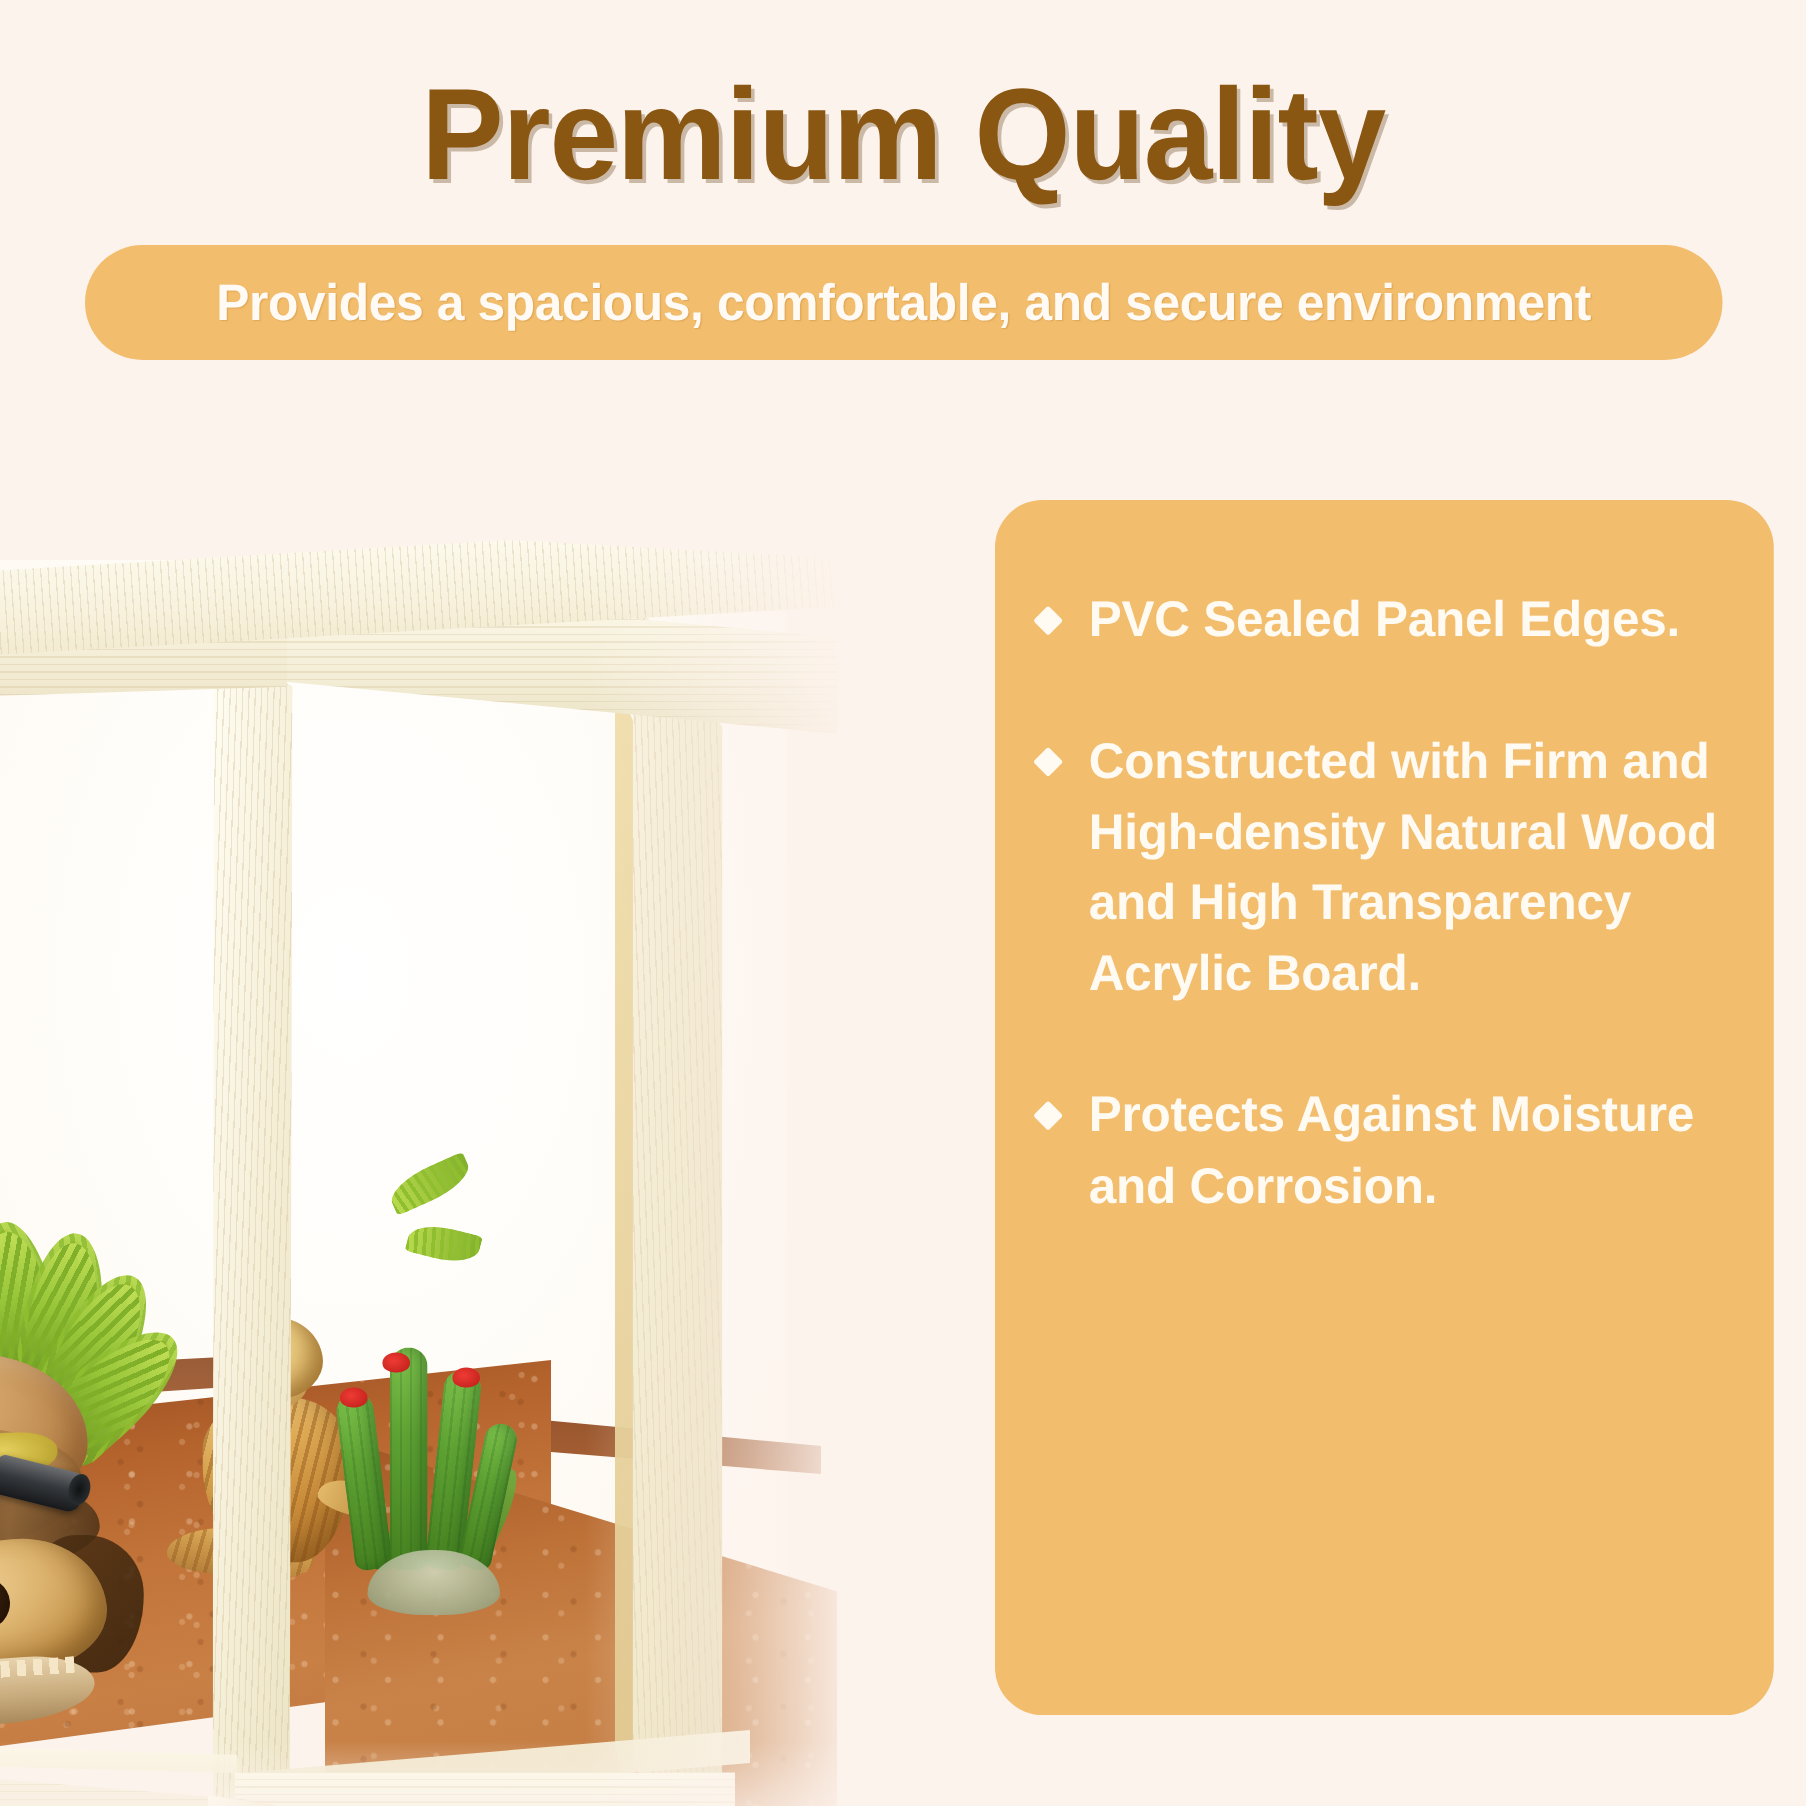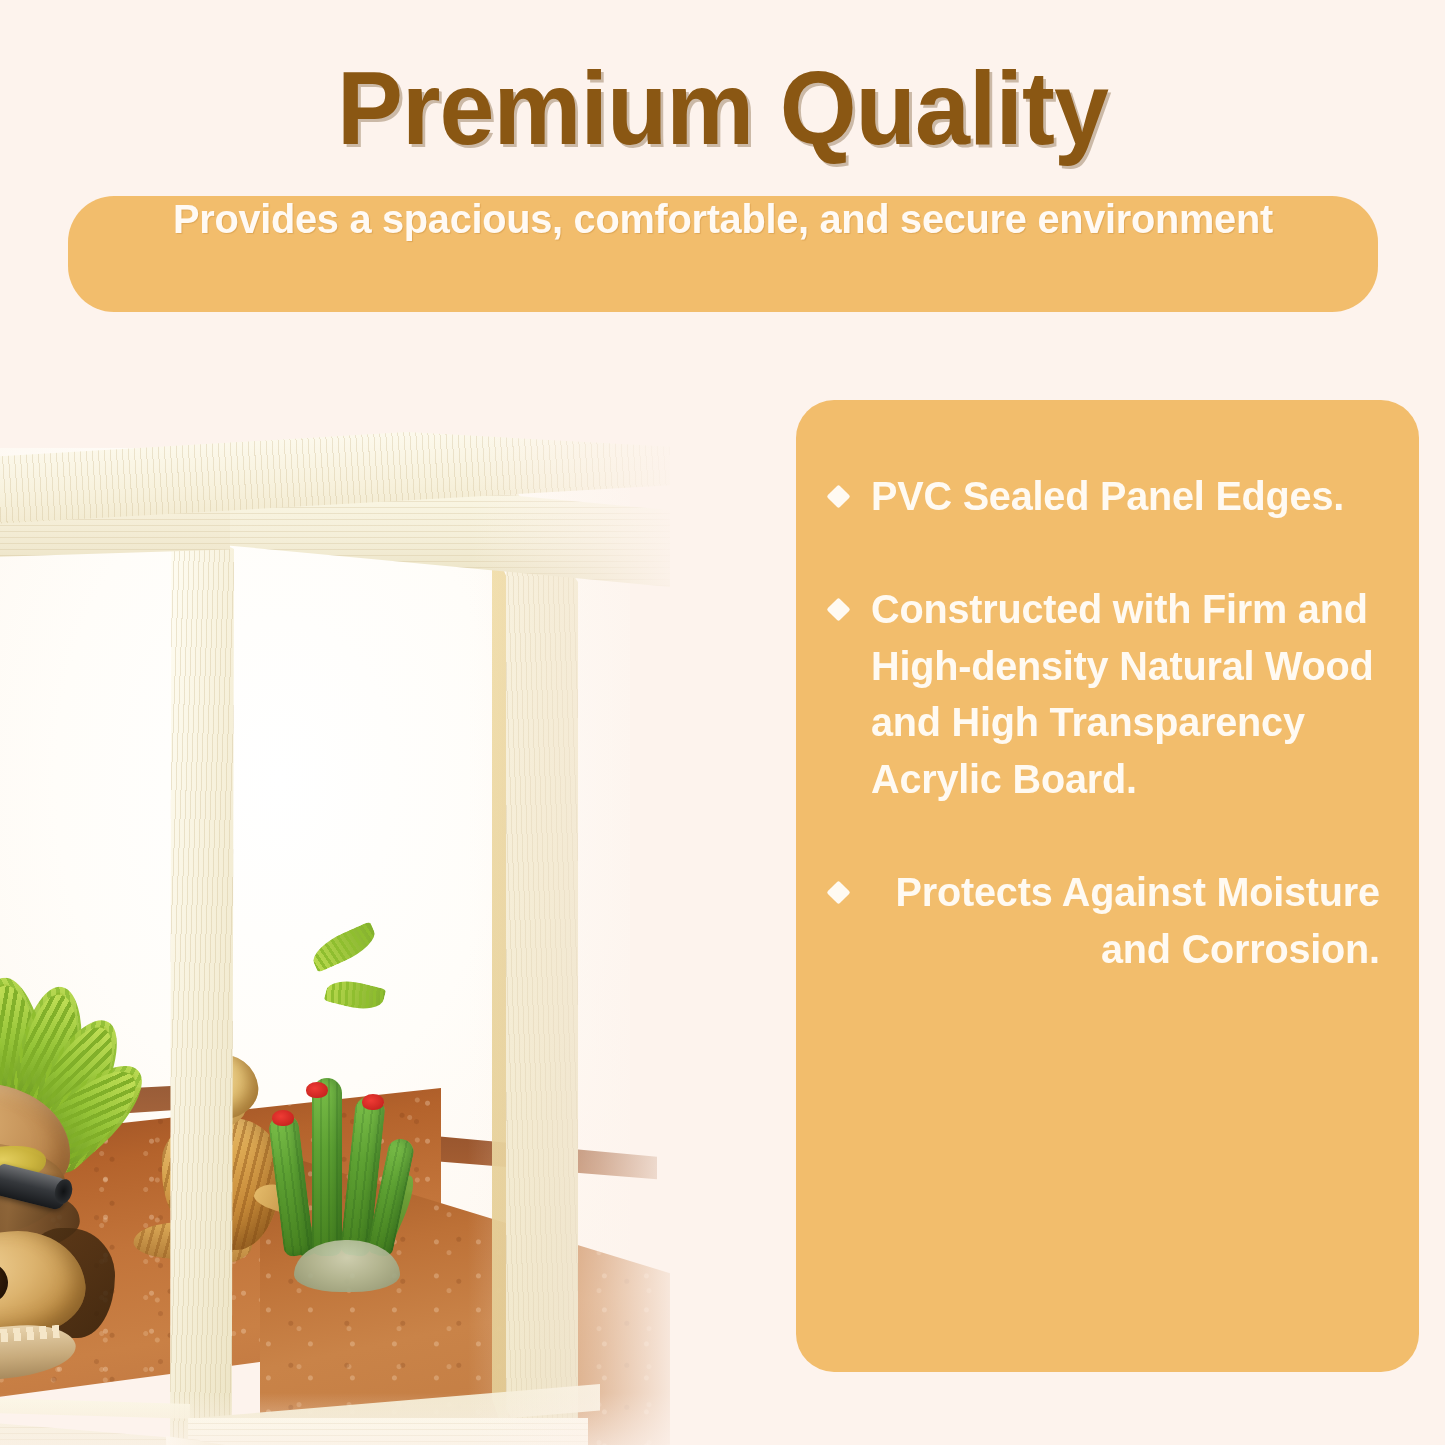--- a/index.html
+++ b/index.html
@@ -30,25 +30,25 @@
     color:#8a5713;
     letter-spacing:-1px;
     transform:scaleX(0.95);
     text-shadow:3px 3px 0 rgba(90,52,8,0.30);
     white-space:nowrap;
   }
 
   .subtitle-pill {
     position:absolute;
     left:68px; top:168px;
-    width:1310px; height:116px;
+    width:1310px; height:92px;
     background:#f2bd6c;
     border-radius:46px;
     display:flex;
-    align-items:flex-start;
+    align-items:center;
     justify-content:center;
   }
   .subtitle-text {
     font-size:41px;
     font-weight:bold;
     color:#fffaf4;
     letter-spacing:-0.3px;
     transform:scaleX(0.97);
     white-space:nowrap;
     text-shadow:1px 1px 1px rgba(190,130,50,0.35);
@@ -62,21 +62,21 @@
     background:#f2bd6c;
     border-radius:38px;
     padding:68px 34px 40px 34px;
   }
   .bullet-list { list-style:none; }
   .bullet-item {
     display:flex;
     align-items:flex-start;
     margin-bottom:56px;
   }
-  .bullet-item:last-child { margin-bottom:0;text-align:right; }
+  .bullet-item:last-child { margin-bottom:0; }
   .bullet-marker {
     flex:0 0 auto;
     width:17px; height:17px;
     background:#fffaf2;
     transform:rotate(45deg);
     margin-top:20px;
     margin-right:24px;
     border-radius:2px;
   }
   .bullet-text {

